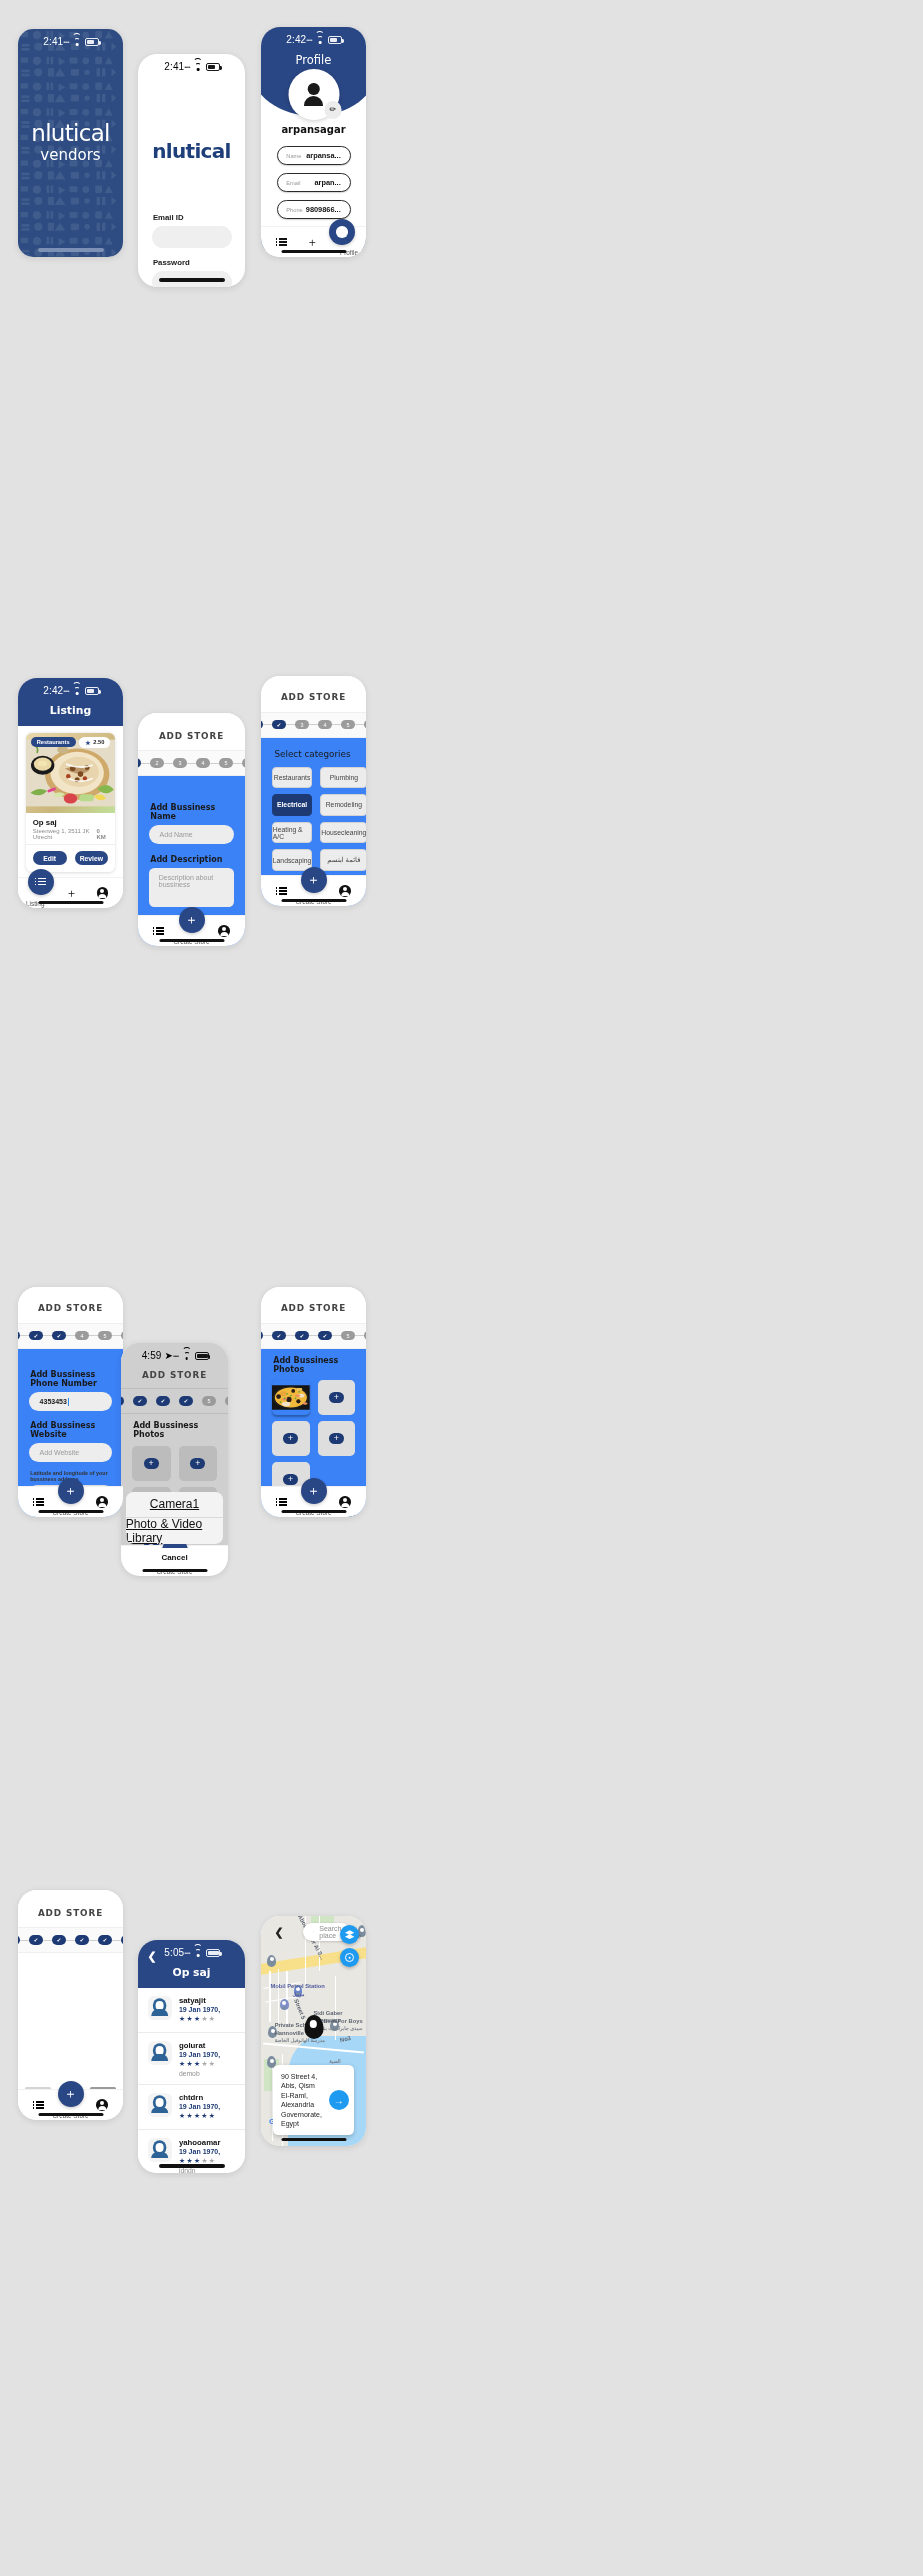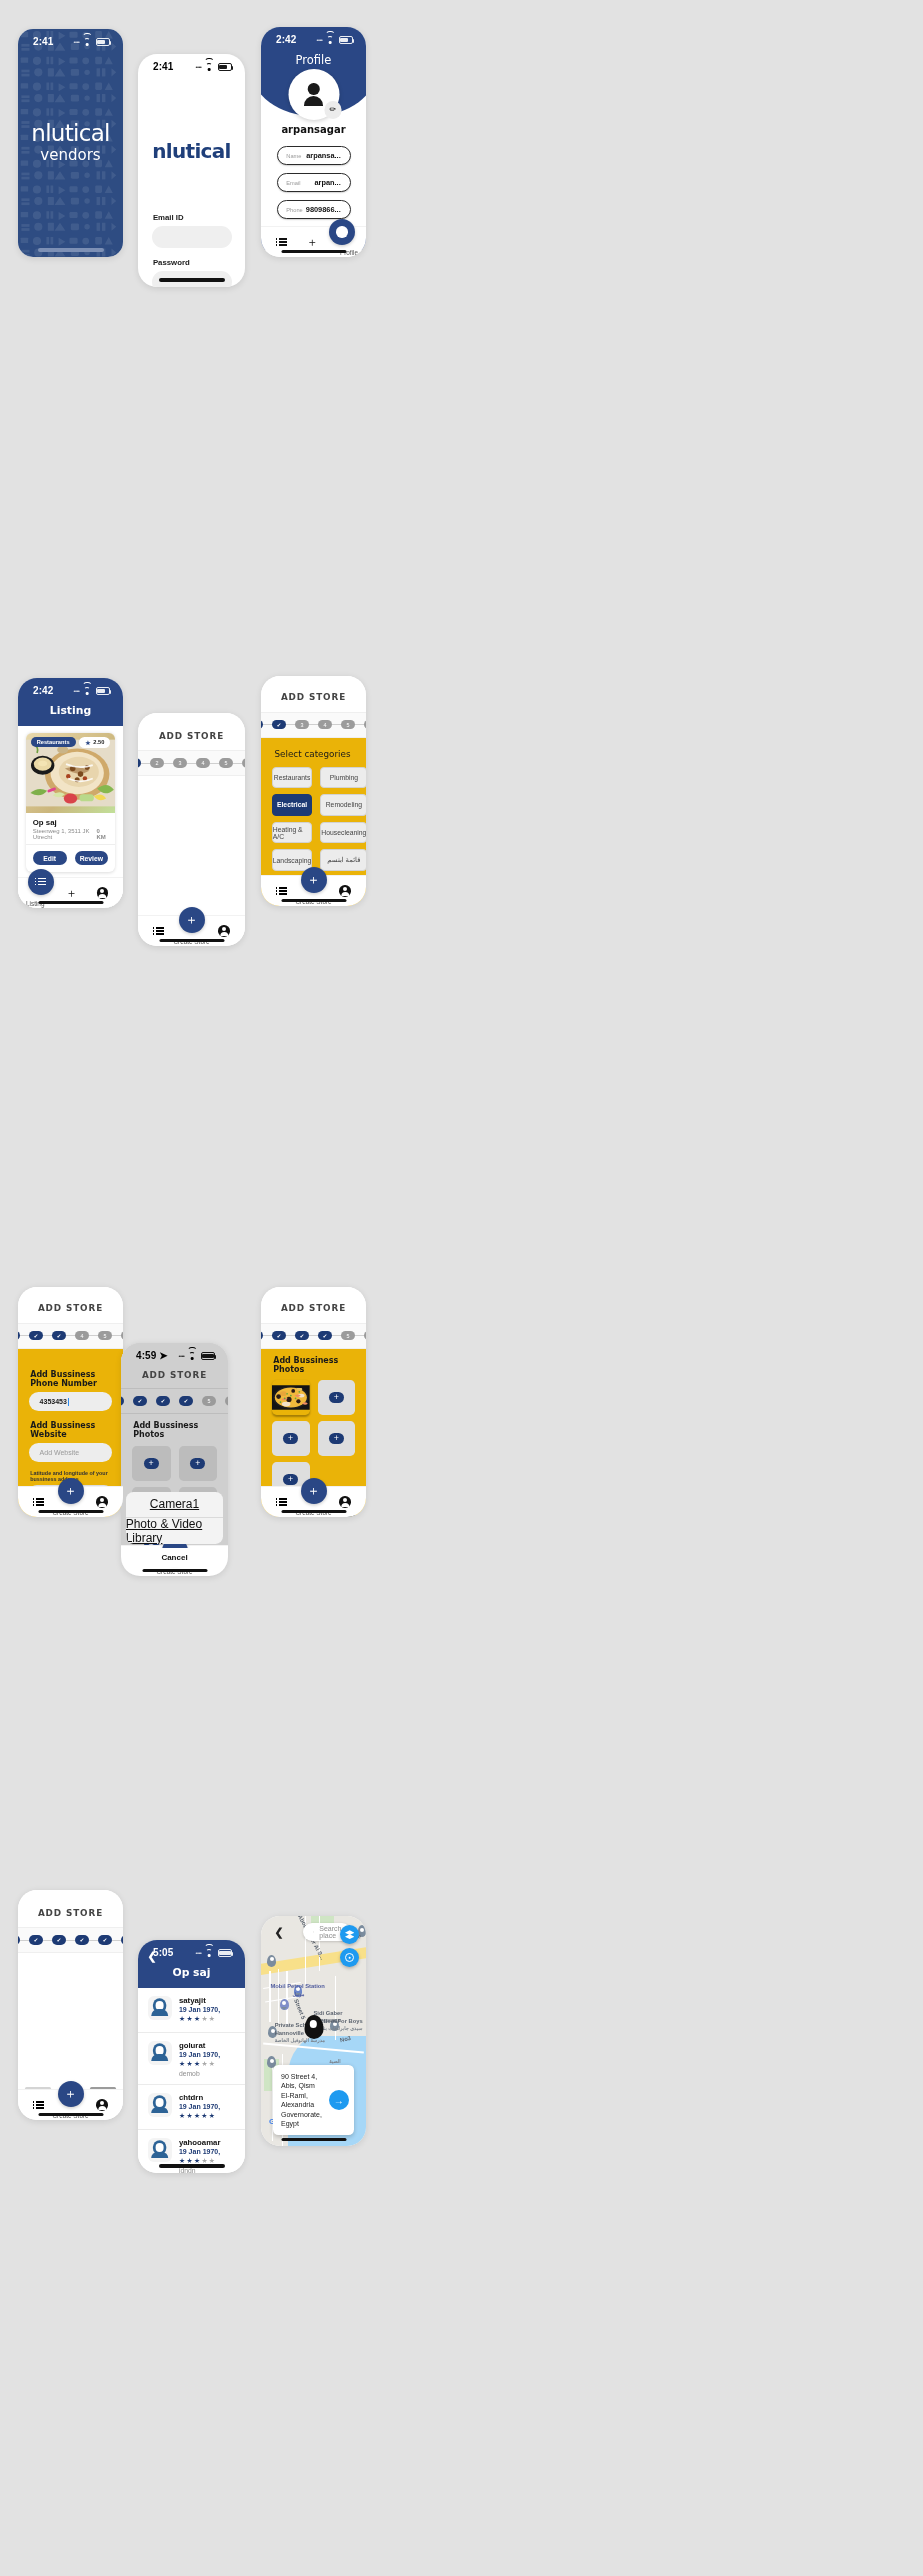--- a/index.html
+++ b/index.html
@@ -18,22 +18,22 @@
     background: #fff;
     border-radius: 19px;
     overflow: hidden;
     box-shadow: 0 1.4px 6.8px rgba(0,0,0,.10);
   }
   .phone-inner { position: relative; width: 100%; height: 100%; overflow: hidden; }
 
   
   .statusbar {
     height: 23px; display: flex; align-items: center;
-    justify-content: space-between; padding: 2.7px 13.5px 0 15px;
-    font-size: 10px; font-weight: bold; letter-spacing: 0.1px;
+    justify-content: center; padding: 2.7px 13.5px 0 15px;
+    font-size: 10px; font-weight: normal; letter-spacing: 0.1px;
   }
   .statusbar.dark { color: #000; }
   .statusbar.light { color: #fff; }
   .sb-right { display: flex; align-items: center; gap: 3.4px; }
   .sb-dots { letter-spacing: -0.7px; font-size: 6px; opacity: .75; }
   .wifi { width: 9.5px; height: 7.4px; position: relative; }
   .wifi i {
     position:absolute; left:50%; bottom:0; transform: translateX(-50%);
     border-radius: 50%;
   }
@@ -173,21 +173,21 @@
   .as-title { text-align:center; font-size:8.8px; letter-spacing:0.9px; color:#444;
     font-weight:bold; padding: 13.5px 0 9.5px; background:#fff;
     border-bottom:0.7px solid #efefef; font-family:"DejaVu Sans",sans-serif;}
   .stepper { display:flex; align-items:center; justify-content:center; gap:0;
     padding: 7.4px 6.8px; background:#fafafa; border-bottom:0.7px solid #efefef; }
   .step { width:13.5px;height:9.5px;border-radius:6px; background:#9b9b9b; color:#fff;
     font-size:5.4px; display:flex;align-items:center;justify-content:center; flex:0 0 auto;}
   .step.done { background:#1d3a74; }
   .step-dash { width:9.5px; height:0.7px; background:#cfcfcf; flex:0 0 auto; }
   .chk { font-size:5.4px; }
-  .as-body { padding: 0 10.8px; background:#eab308; flex:1; }
+  .as-body { padding: 0 10.8px; background:#3b82f6; flex:1; }
   .as-label { font-size:8px; font-weight:bold; color:#1a1a1a; margin: 0 0 4px 1.4px;
     font-family:"DejaVu Sans",sans-serif;}
   .as-input { background:#ededed; border-radius:13.5px; height:19px; display:flex;
     align-items:center; padding: 0 10.8px; font-size:7px; color:#9a9a9a; }
   .as-input.filled { color:#1a1a1a; font-weight:bold; }
   .caret { display:inline-block; width:1px; height:8px; background:#2d8cf0; margin-left:0.7px; }
   .as-textarea { background:#ededed; border-radius:5.4px; height:39px; padding: 6px 10px;
     font-size:7px; color:#9a9a9a; }
   .as-helper { font-size:5.4px; color:#333; margin: 8px 0 3.4px 1.4px; font-weight:600;}
   .as-select { background:#dddddd; border-radius:12px; height:16px;
@@ -580,20 +580,32 @@
         <span class="step">2</span>
           <span class="step-dash"></span>
         <span class="step">3</span>
           <span class="step-dash"></span>
         <span class="step">4</span>
           <span class="step-dash"></span>
         <span class="step">5</span>
           <span class="step-dash"></span>
         <span class="step">6</span>
       </div>
+      <div class="as-body" style="padding-top:27px;">
+        <div class="as-label">Add Bussiness Name</div>
+        <div class="as-input">Add Name</div>
+        <div class="as-label" style="margin-top:10.8px;">Add Description</div>
+        <div class="as-textarea">Description about bussiness</div>
+        <div class="nav-btns" style="margin-top:15px;">
+          <div class="nbtn next-dim solo">
+            <span>❯</span>
+            <span>NEXT</span>
+          </div>
+        </div>
+      </div>
       <div class="botnav">
         <span class="icon-list">
             <i></i>
             <i></i>
             <i></i>
           </span>
         <span style="width:13.5px"></span>
         <span class="icon-person"></span>
       </div>
       <div class="fab center" style="bottom:13.5px;">＋</div>

